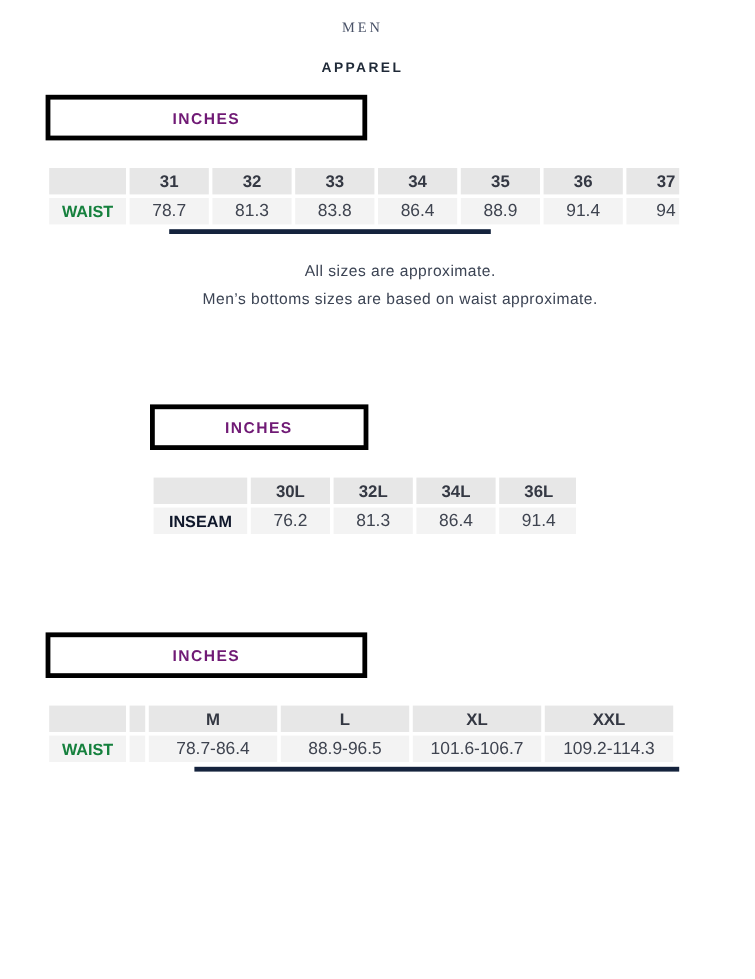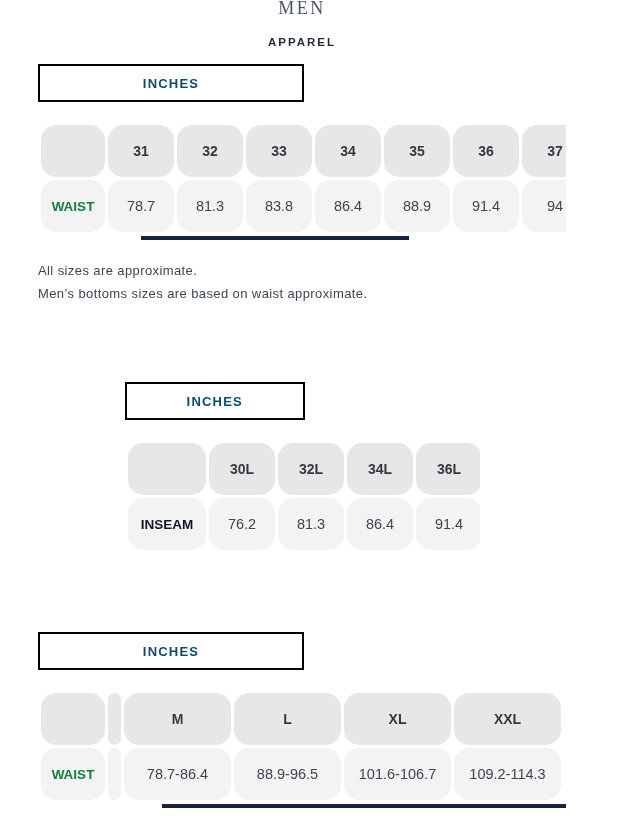--- a/index.html
+++ b/index.html
@@ -8,22 +8,23 @@
     width: 629px; height: 816px;
     background: #ffffff;
     font-family: "Liberation Sans", sans-serif;
     overflow: hidden;
     color: #3c4454;
   }
 
   
   .page-header { width: 604px; text-align: center; }
   .category {
+    padding-top: 15px;
     font-family: "Liberation Serif", serif;
-    font-size: 18px; line-height: 16px;
+    font-size: 12px; line-height: 16px;
     letter-spacing: 2.5px;
     color: #4a5368;
   }
   .title {
     margin: 14px 0 0 0;
     font-family: "Liberation Serif", serif;
     font-weight: 500;
     font-size: 31px; line-height: 32px;
     letter-spacing: 0.5px;
     color: #1c2438;
@@ -43,60 +44,59 @@
     width: 528px; height: 38px;
   }
   .unit-toggle.narrow { margin-left: 125px; width: 355px; }
   .tab {
     flex: 1;
     display: flex; align-items: center; justify-content: center;
     font-family: "Liberation Sans", sans-serif;
     font-size: 13px; font-weight: bold; letter-spacing: 1.2px;
     border: none; padding: 0; cursor: pointer;
   }
-  .tab.inches { background: #ffffff; border: 2px solid #000000; color: #0c4a6e; text-align: center; }
+  .tab.inches { background: #ffffff; border: 4px solid #000000; color: #701a75; text-align: center; }
   .tab.cm { background: #132b42; color: #ffffff; margin-top: 42px; }
 
   
   .table-scroll {
     margin: 20px 0 0 38px;
     width: 528px;
     overflow: hidden;
   }
   .table-scroll.narrow { margin-left: 125px; width: 355px; }
   table.size-table { border-collapse: separate; border-spacing: 3px; }
   table.size-table td {
-    height: 52px;
+    height: 22px;
     padding: 0 4px;
     text-align: center; vertical-align: middle;
     background: #f3f3f3;
     font-size: 14.5px; color: #3f4450;
     white-space: nowrap;
-    border-radius: 15px;
   }
   table.size-table tr.head td {
     background: #e7e7e7;
     font-weight: bold;
     font-size: 14px;
     color: #343843;
   }
   table.size-table td.lbl { min-width: 64px; font-weight: bold; font-size: 13.5px; color: #15803d; }
   table.size-table td.lbl-wide { min-width: 78px; font-weight: bold; font-size: 13.5px; color: #0f172a; }
   table.size-table td.c  { min-width: 66px; }
   table.size-table td.cw { min-width: 107px; }
   table.size-table td.sliver { min-width: 13px; width: 13px; padding: 0; }
 
   
   .hscroll { position: relative; margin-left: 38px; width: 528px; height: 5px; }
   .hscroll .thumb { position: absolute; top: 1px; height: 4px; background: #15233d; }
   .hscroll.sb1 .thumb { left: 103px; width: 268px; }
   .hscroll.sb3 .thumb { left: 124px; width: 404px; }
 
   
-  .notes { margin: 24px 0 0 38px; }
+  .notes { margin: 24px 0 0 38px; text-align: center; }
   .notes p {
     margin: 0 0 9px 0;
     font-size: 13px; line-height: 14px;
     letter-spacing: 0.4px;
     color: #3c4454;
   }
   section.sec2 .unit-toggle { margin-top: 81px; }
   section.sec3 .unit-toggle { margin-top: 79px; }
 </style>
 </head>

